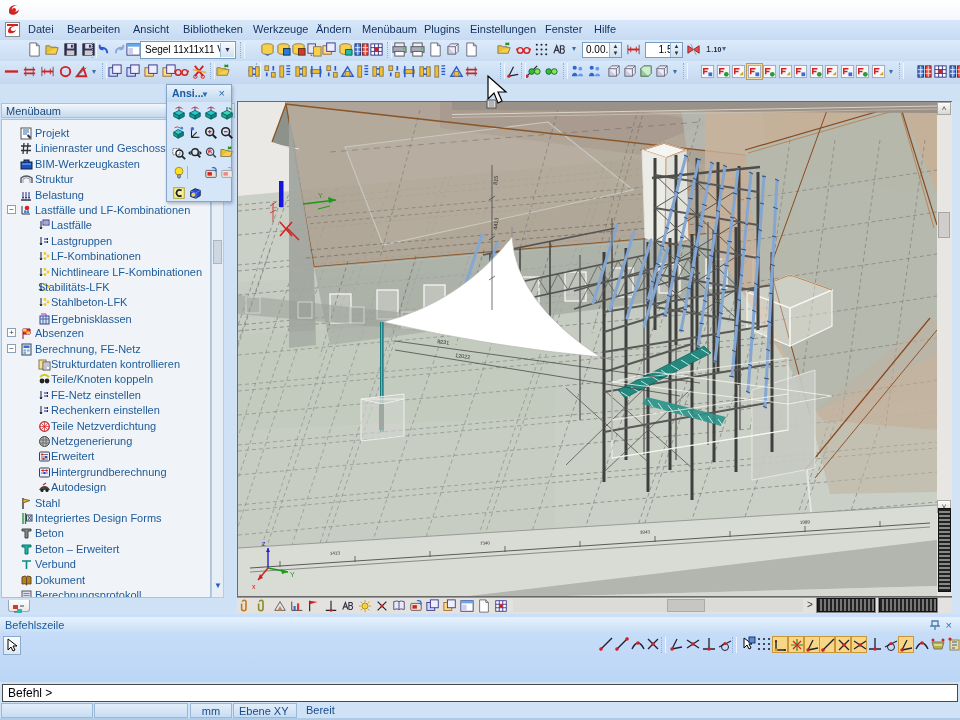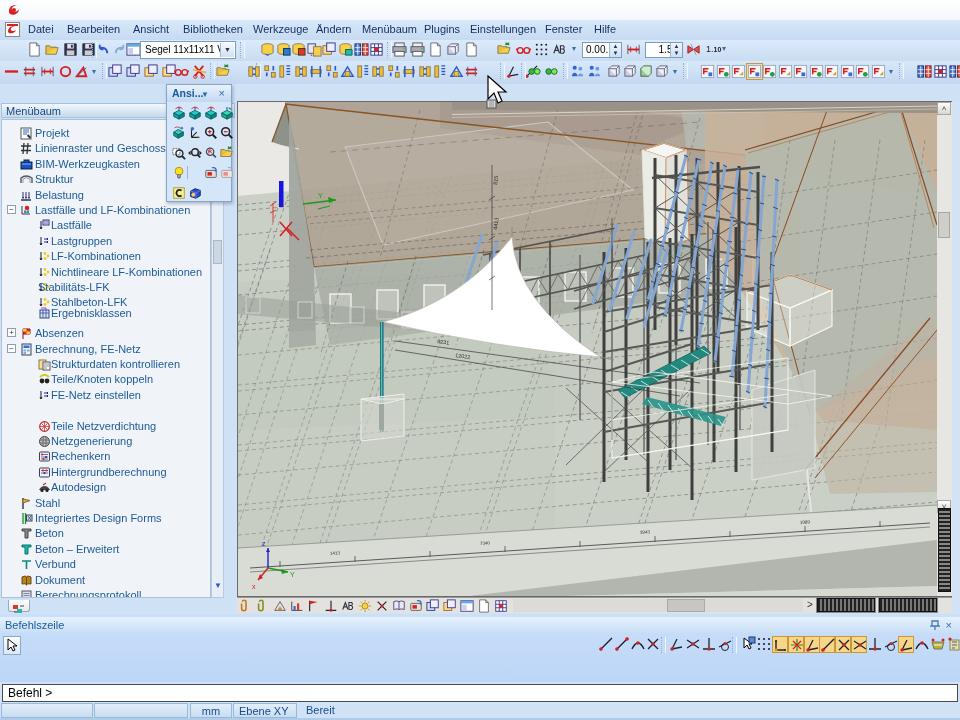--- a/index.html
+++ b/index.html
@@ -1323,21 +1323,21 @@
           <span class="tic" style="left:36px">
             <svg viewBox="0 0 13 13">
               <path d="M3 2 L3 10 L2 8 M3 10 L4 8" stroke="#123" fill="none"></path>
               <circle cx="7" cy="3.5" r="1.4" fill="#ec2"></circle>
               <circle cx="10" cy="6" r="1.4" fill="#ec2"></circle>
               <circle cx="7" cy="8.5" r="1.4" fill="#ec2"></circle>
             </svg>
           </span>
           <span class="lbl" style="left:49px">Stahlbeton-LFK</span>
         </div>
-<div class="trow" style="left:0;top:186px;width:202px">
+<div class="trow" style="left:0;top:192px;width:202px">
           <span class="tic" style="left:36px">
             <svg viewBox="0 0 13 13">
               <rect x="2" y="3" width="9" height="8" fill="#dce4f8" stroke="#347"></rect>
               <path d="M2 6 L11 6 M5 3 L5 11 M8 3 L8 11" stroke="#46a"></path>
               <path d="M3 1 L8 1 L8 3" stroke="#a3c" fill="none"></path>
             </svg>
           </span>
           <span class="lbl" style="left:49px">Ergebnisklassen</span>
         </div>
 <div class="trow" style="left:0;top:206.2px;width:210px">
@@ -1386,20 +1386,29 @@
         </div>
 <div class="trow" style="left:0;top:267.8px;width:210px">
           <span class="tic" style="left:36px">
             <svg viewBox="0 0 13 13">
               <path d="M3 2 L3 10 L2 8 M3 10 L4 8" stroke="#123" fill="none"></path>
               <path d="M6 4 L10 4 L9 3 M10 4 L9 5 M6 7 L10 7 L9 6 M10 7 L9 8" stroke="#228" fill="none"></path>
             </svg>
           </span>
           <span class="lbl" style="left:49px">FE-Netz einstellen</span>
         </div>
+<div class="trow" style="left:0;top:283.2px;width:210px">
+          <span class="tic" style="left:36px">
+            <svg viewBox="0 0 13 13">
+              <path d="M3 2 L3 10 L2 8 M3 10 L4 8" stroke="#123" fill="none"></path>
+              <path d="M6 4 L10 4 L9 3 M10 4 L9 5 M6 7 L10 7 L9 6 M10 7 L9 8" stroke="#228" fill="none"></path>
+            </svg>
+          </span>
+          <span class="lbl" style="left:49px">Rechenkern einstellen</span>
+        </div>
 <div class="trow" style="left:0;top:298.6px;width:210px">
           <span class="tic" style="left:36px">
             <svg viewBox="0 0 13 13">
               <circle cx="6.5" cy="6.5" r="4.8" fill="none" stroke="#c22" stroke-width="1.2"></circle>
               <path d="M2 6.5h9M6.5 2v9M3.5 3.5 L9.5 9.5 M9.5 3.5 L3.5 9.5" stroke="#c22" stroke-width=".7"></path>
             </svg>
           </span>
           <span class="lbl" style="left:49px">Teile Netzverdichtung</span>
         </div>
 <div class="trow" style="left:0;top:314.0px;width:210px">
@@ -1414,21 +1423,21 @@
 <div class="trow" style="left:0;top:329.4px;width:210px">
           <span class="tic" style="left:36px">
             <svg viewBox="0 0 13 13">
               <rect x="1.5" y="2" width="10" height="9" rx="1" fill="#eef" stroke="#345"></rect>
               <path d="M3 4.5 L10 4.5 M3 7 L10 7 M3 9 L10 9" stroke="#777"></path>
               <circle cx="4" cy="4.5" r="1.1" fill="#d22"></circle>
               <circle cx="8" cy="7" r="1.1" fill="#22d"></circle>
               <circle cx="5.5" cy="9" r="1.1" fill="#d22"></circle>
             </svg>
           </span>
-          <span class="lbl" style="left:49px">Rechenkern</span>
+          <span class="lbl" style="left:49px">Erweitert</span>
         </div>
 <div class="trow" style="left:0;top:344.8px;width:210px">
           <span class="tic" style="left:36px">
             <svg viewBox="0 0 13 13">
               <rect x="1.5" y="2" width="10" height="9" rx="1" fill="#eef" stroke="#345"></rect>
               <path d="M3 4.5 L10 4.5 M3 7 L10 7" stroke="#777"></path>
               <circle cx="5" cy="4.5" r="1.1" fill="#d22"></circle>
               <circle cx="8.5" cy="4.5" r="1.1" fill="#d22"></circle>
               <circle cx="6.5" cy="7" r="1.1" fill="#22d"></circle>
             </svg>

